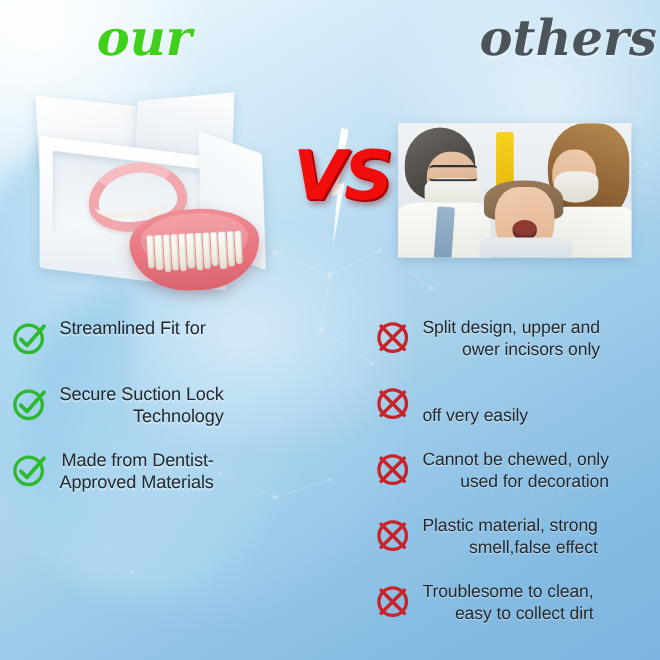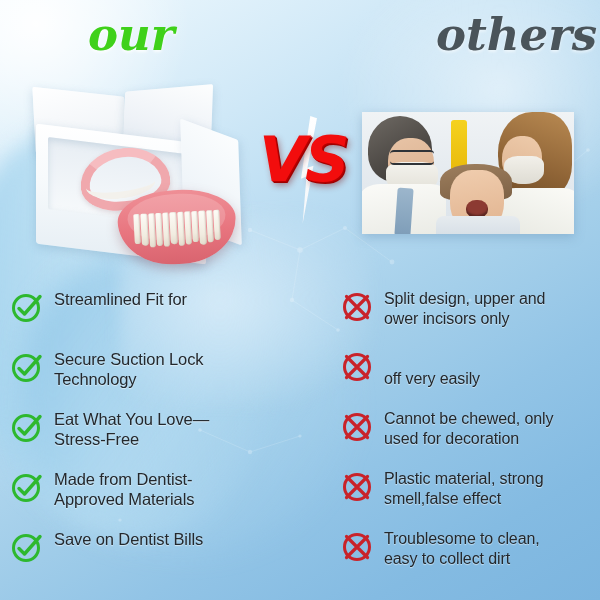--- a/index.html
+++ b/index.html
@@ -315,21 +315,21 @@
   .vs-text {
     position: absolute;
     left: 0; top: 2px;
     width: 104px;
     font-family: "DejaVu Sans", sans-serif;
     font-size: 62px;
     font-weight: bold;
     font-style: italic;
     color: #f20d0d;
     letter-spacing: -2px;
-    text-align: left;
+    text-align: center;
     line-height: 76px;
     text-shadow:
       1px 1px 0 #b80000,
       2px 2px 0 #9e0000,
       3px 4px 7px rgba(120,0,0,0.45);
   }
 
   
   .col {
     position: absolute;
@@ -351,20 +351,21 @@
     margin-right: 10px;
     margin-top: 2px;
   }
   .item-text {
     font-size: 16.5px;
     line-height: 20px;
     color: #23282d;
     letter-spacing: -0.1px;
     text-shadow: 0 1px 1px rgba(255,255,255,0.55);
     padding-top: 1px;
+    text-align: right;
   }
   #col-cons .item-text { font-size: 16px; }
   .item.single { min-height: 36px; }
 </style>
 </head>
 <body>
 
 <div id="infographic">
 
   <div class="bg-photo">
@@ -471,55 +472,34 @@
           <circle cx="16" cy="18" r="12.5" fill="none" stroke="#2eb82e" stroke-width="3"></circle>
           <path d="M9 18.5 L14.5 24 L30 6.5" fill="none" stroke="#2eb82e" stroke-width="3.4" stroke-linecap="round" stroke-linejoin="round"></path>
         </svg>
       </span>
       <span class="item-text">
         <span>Secure Suction Lock</span><br>
         <span>Technology</span>
       </span>
     </div>
 
+
     <div class="item">
       <span class="item-icon">
         <svg width="34" height="34" viewBox="0 0 34 34">
           <circle cx="16" cy="18" r="12.5" fill="none" stroke="#2eb82e" stroke-width="3"></circle>
           <path d="M9 18.5 L14.5 24 L30 6.5" fill="none" stroke="#2eb82e" stroke-width="3.4" stroke-linecap="round" stroke-linejoin="round"></path>
         </svg>
       </span>
       <span class="item-text">
-        <span>Eat What You Love—</span><br>
-        <span>Stress-Free</span>
-      </span>
-    </div>
-
-    <div class="item">
-      <span class="item-icon">
-        <svg width="34" height="34" viewBox="0 0 34 34">
-          <circle cx="16" cy="18" r="12.5" fill="none" stroke="#2eb82e" stroke-width="3"></circle>
-          <path d="M9 18.5 L14.5 24 L30 6.5" fill="none" stroke="#2eb82e" stroke-width="3.4" stroke-linecap="round" stroke-linejoin="round"></path>
-        </svg>
-      </span>
-      <span class="item-text">
         <span>Made from Dentist-</span><br>
         <span>Approved Materials</span>
       </span>
     </div>
 
-    <div class="item single">
-      <span class="item-icon">
-        <svg width="34" height="34" viewBox="0 0 34 34">
-          <circle cx="16" cy="18" r="12.5" fill="none" stroke="#2eb82e" stroke-width="3"></circle>
-          <path d="M9 18.5 L14.5 24 L30 6.5" fill="none" stroke="#2eb82e" stroke-width="3.4" stroke-linecap="round" stroke-linejoin="round"></path>
-        </svg>
-      </span>
-      <span class="item-text">Save on Dentist Bills</span>
-    </div>
 
   </div>
 
   <div class="col" id="col-cons">
 
     <div class="item">
       <span class="item-icon">
         <svg width="34" height="34" viewBox="0 0 34 34">
           <circle cx="17" cy="17" r="12.5" fill="none" stroke="#c9232a" stroke-width="3"></circle>
           <path d="M6.5 6.5 L27.5 27.5 M27.5 6.5 L6.5 27.5" fill="none" stroke="#c9232a" stroke-width="3.2" stroke-linecap="round"></path>

